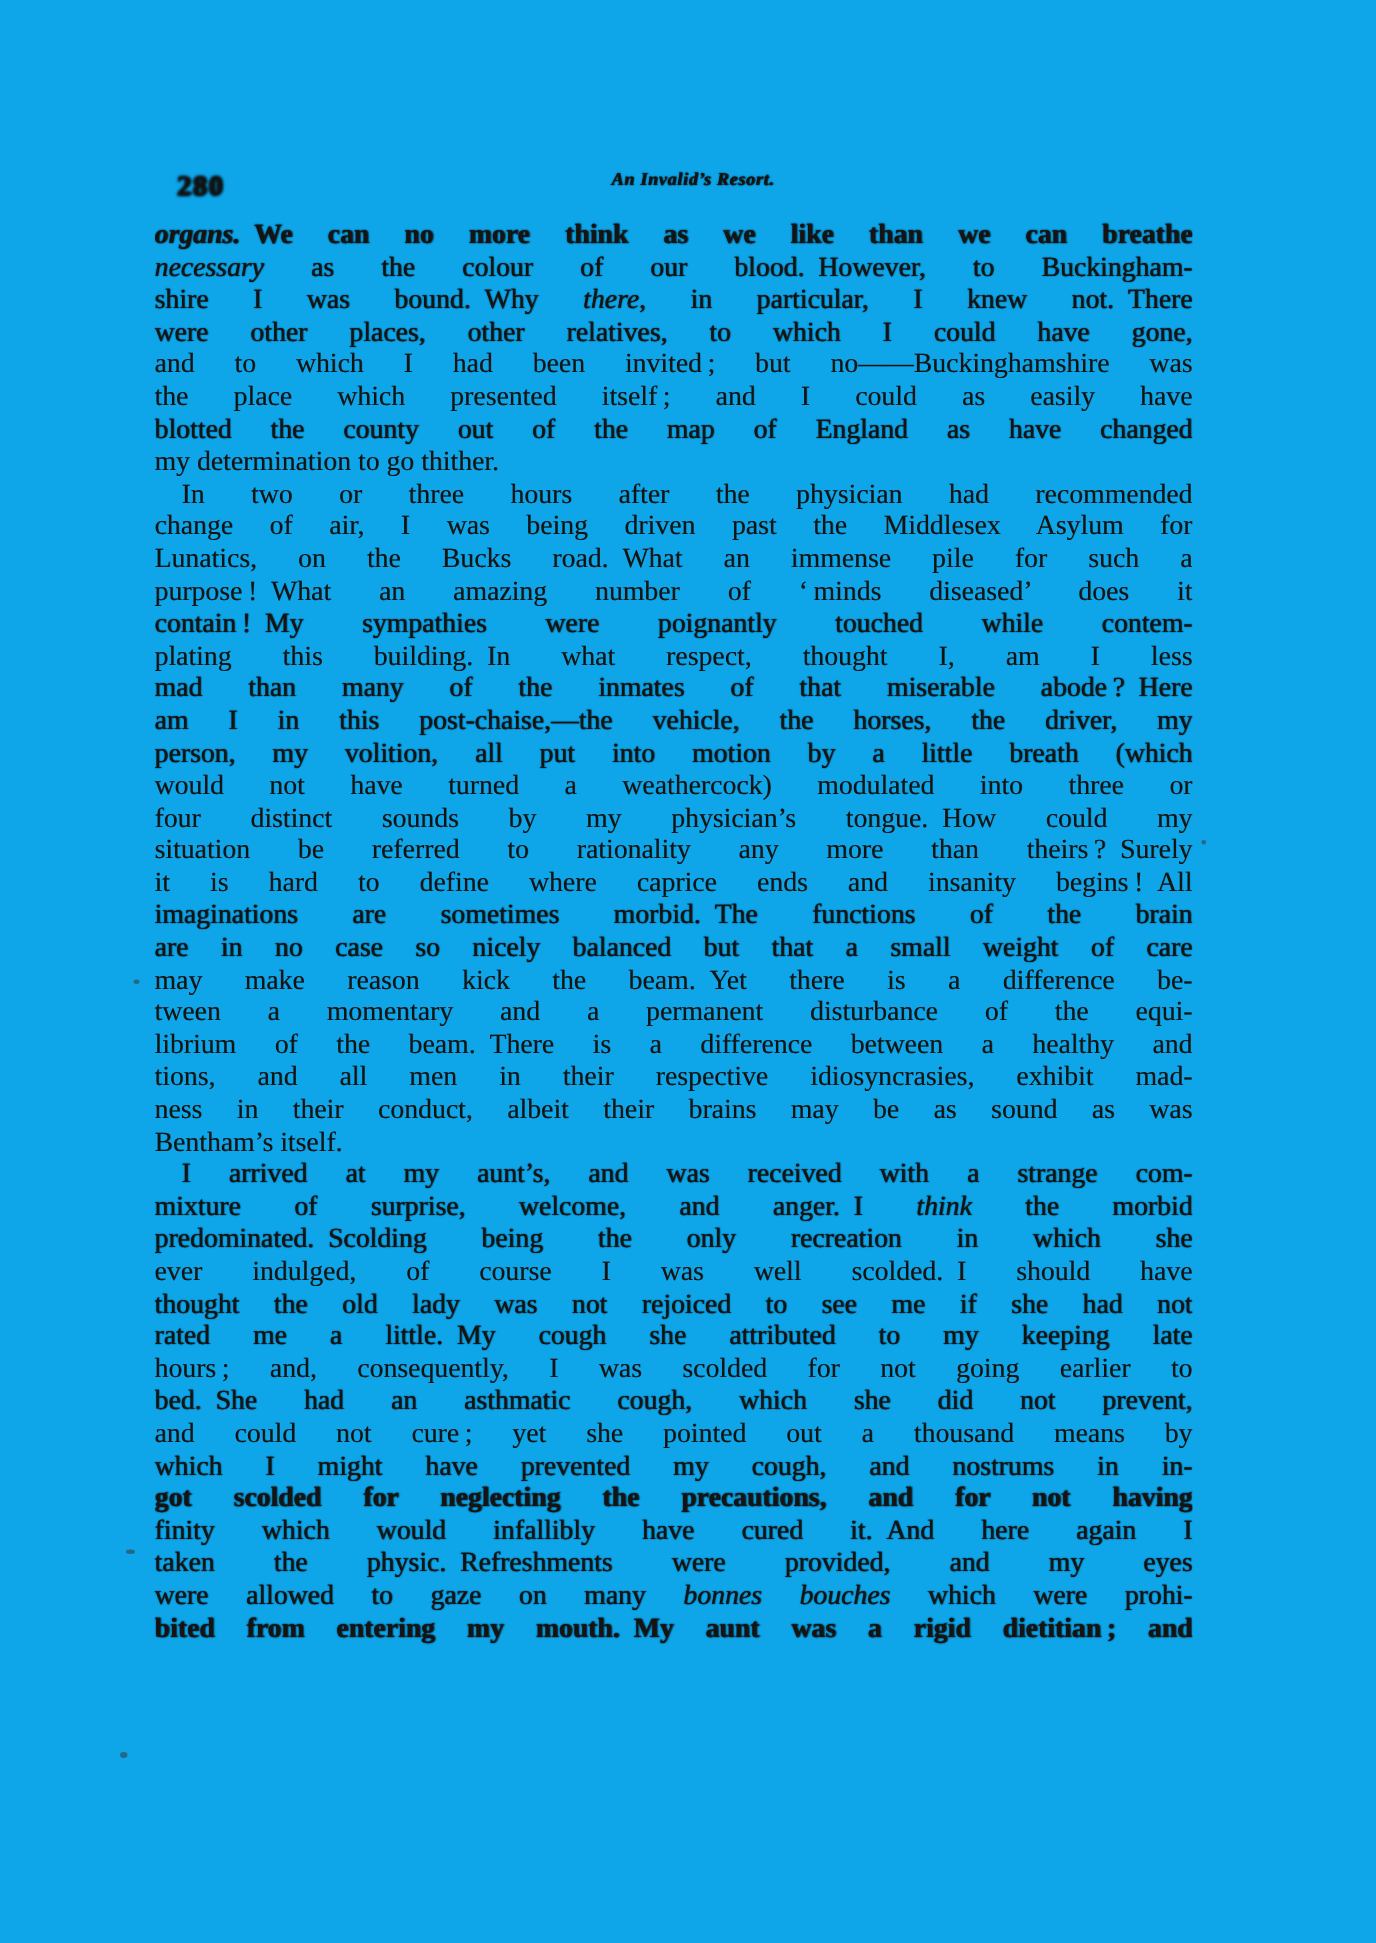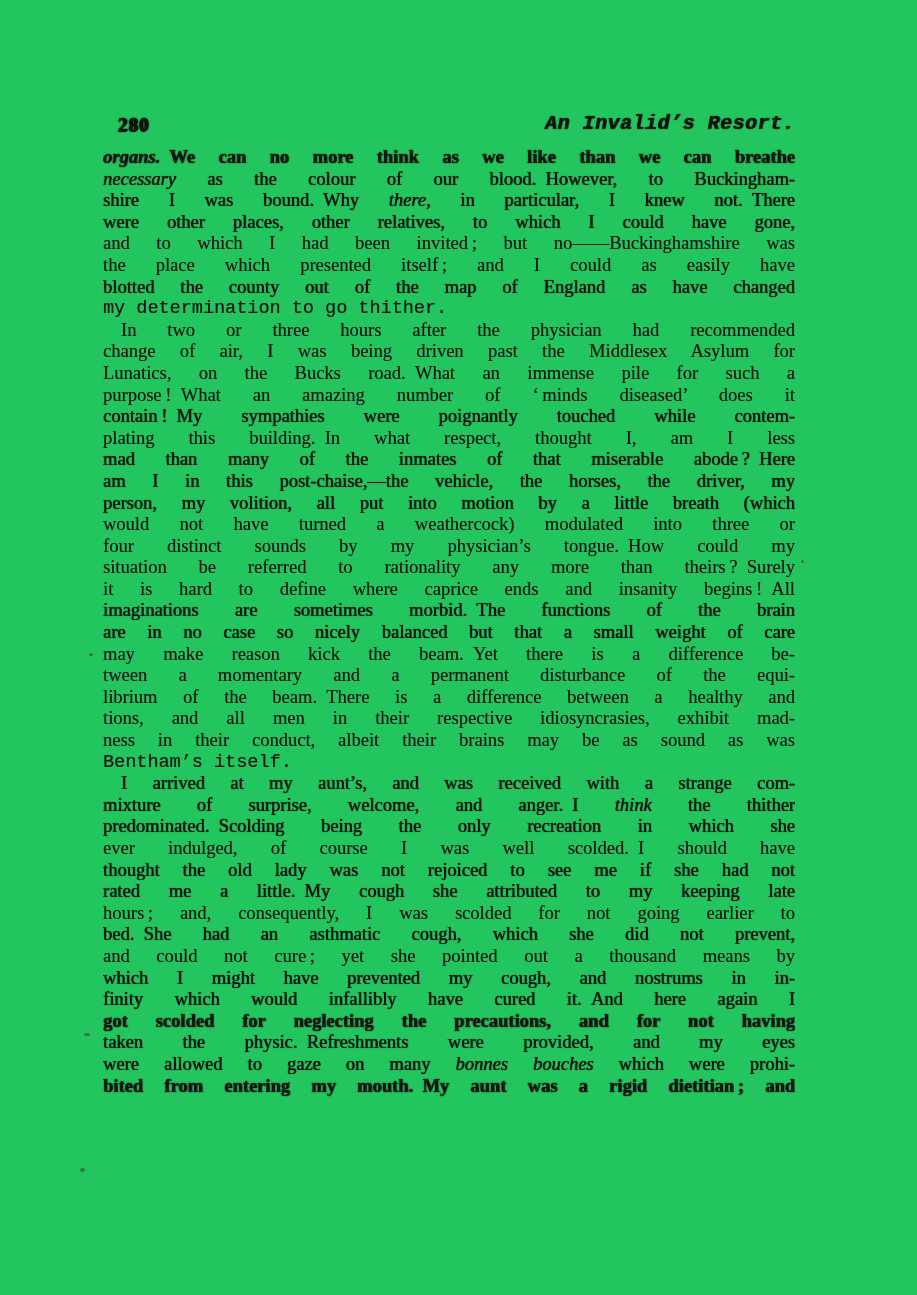--- a/index.html
+++ b/index.html
@@ -1,62 +1,61 @@
 <!DOCTYPE html>
 <html><head>
 <meta charset="utf-8">
 <style>
   html, body { margin: 0; padding: 0; background: #e8e8e8; }
   .sheet {
     position: relative;
     width: 917px;
     height: 1295px;
-    background: #22c55e;
+    background: #0ea5e9;
     font-family: "Liberation Serif", "DejaVu Serif", serif;
     color: #161412;
     overflow: hidden;
   }
   
   .header {
     position: absolute;
     top: 112px; left: 103px;
     width: 692px; height: 26px;
   }
   .pageno {
     position: absolute; left: 15px; top: 2px;
     font-size: 19px; font-weight: bold; letter-spacing: 1px;
     filter: blur(0.7px);
     text-shadow: 0 0 1.6px #000, 1px 0 1px #000, -0.5px 0.5px 1px #000;
   }
   .running-title {
     position: absolute; left: 26px; right: 0; top: 0;
-    text-align: right;
-    font-size: 20px; font-style: italic; font-weight: bold;
+    text-align: center;
+    font-size: 12px; font-style: italic; font-weight: bold;
     letter-spacing: 0.5px;
     filter: blur(0.45px);
     text-shadow: 0 0 1.1px rgba(0,0,0,0.9), 0.8px 0.2px 0.7px rgba(0,0,0,0.65);
-    font-family: Liberation Mono, monospace;
   }
   
   .textcol {
     position: absolute;
     top: 147px; left: 103px;
     width: 692px;
   }
   .line {
     font-size: 18.5px;
     line-height: 21.6px;
     height: 21.6px;
     overflow: hidden;
     text-align: justify;
     text-align-last: justify;
     text-shadow: 0.25px 0 0.35px rgba(20,18,16,0.5);
   }
   .ind  { text-indent: 18px; }
-  .last { text-align-last: left; font-family: Liberation Mono, monospace; }
+  .last { text-align-last: left; }
   .em   { font-style: italic; }
   
   .s1 { text-shadow: 0 0 0.85px rgba(8,8,8,0.8), 0.55px 0.25px 0.55px rgba(8,8,8,0.55); }
   .s2 {
     font-weight: bold;
     filter: blur(0.32px);
     text-shadow: 0 0 1.2px rgba(0,0,0,0.85), 0.8px 0.3px 0.9px rgba(0,0,0,0.6);
   }
   .speck { position: absolute; background: #3a3733; border-radius: 50%; opacity: 0.55; }
 </style>
@@ -102,31 +101,31 @@
       <div class="line">may make reason kick the beam. Yet there is a difference be-</div>
       <div class="line">tween a momentary and a permanent disturbance of the equi-</div>
       <div class="line">librium of the beam. There is a difference between a healthy and</div>
       <div class="line">tions, and all men in their respective idiosyncrasies, exhibit mad-</div>
       <div class="line">ness in their conduct, albeit their brains may be as sound as was</div>
       <div class="line last">Bentham’s itself.</div>
     </div>
 
     <div class="para">
       <div class="line ind s1">I arrived at my aunt’s, and was received with a strange com-</div>
-      <div class="line s1"><span>mixture of surprise, welcome, and anger. I </span><i class="em">think</i><span> the thither</span></div>
+      <div class="line s1"><span>mixture of surprise, welcome, and anger. I </span><i class="em">think</i><span> the morbid</span></div>
       <div class="line s1">predominated. Scolding being the only recreation in which she</div>
       <div class="line">ever indulged, of course I was well scolded. I should have</div>
       <div class="line s1">thought the old lady was not rejoiced to see me if she had not</div>
       <div class="line s1">rated me a little. My cough she attributed to my keeping late</div>
       <div class="line">hours ; and, consequently, I was scolded for not going earlier to</div>
       <div class="line s1">bed. She had an asthmatic cough, which she did not prevent,</div>
       <div class="line">and could not cure ; yet she pointed out a thousand means by</div>
       <div class="line s1">which I might have prevented my cough, and nostrums in in-</div>
+      <div class="line s2">got scolded for neglecting the precautions, and for not having</div>
       <div class="line s1">finity which would infallibly have cured it. And here again I</div>
-      <div class="line s2">got scolded for neglecting the precautions, and for not having</div>
       <div class="line s1">taken the physic. Refreshments were provided, and my eyes</div>
       <div class="line s1"><span>were allowed to gaze on many </span><i class="em">bonnes bouches</i><span> which were prohi-</span></div>
       <div class="line s2">bited from entering my mouth. My aunt was a rigid dietitian ; and</div>
     </div>
 
   </div>
 
   <div class="speck" style="left:89px; top:653px; width:4px; height:3px;"></div>
   <div class="speck" style="left:84px; top:1033px; width:6px; height:3px;"></div>
   <div class="speck" style="left:80px; top:1168px; width:5px; height:4px;"></div>

